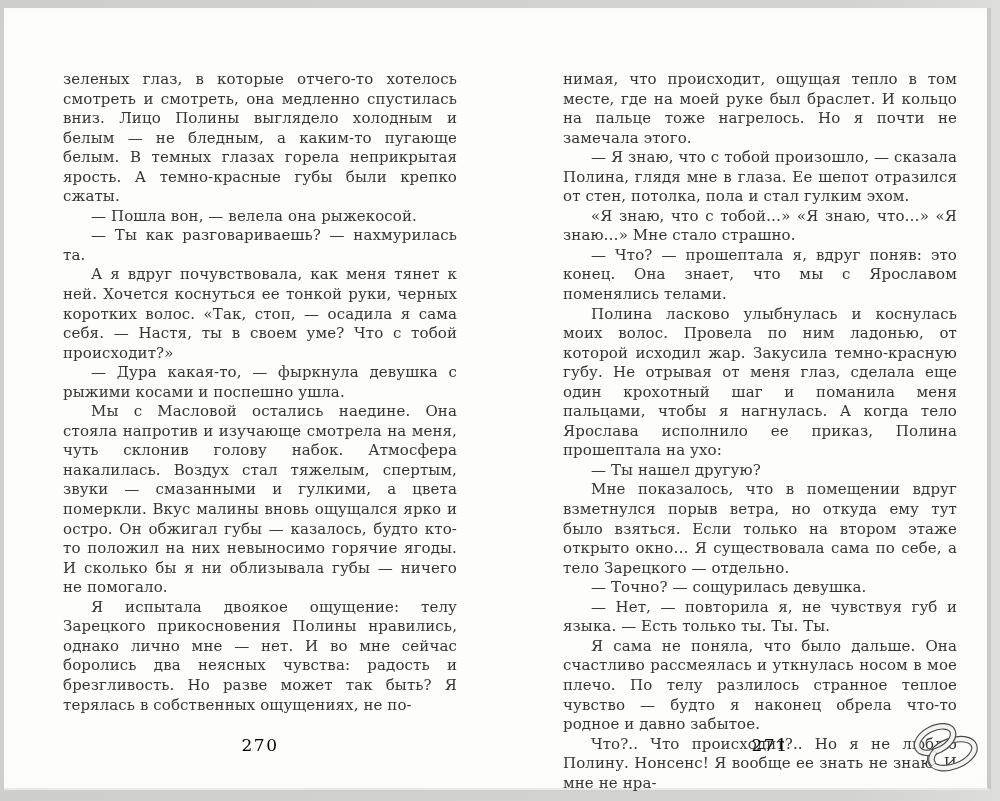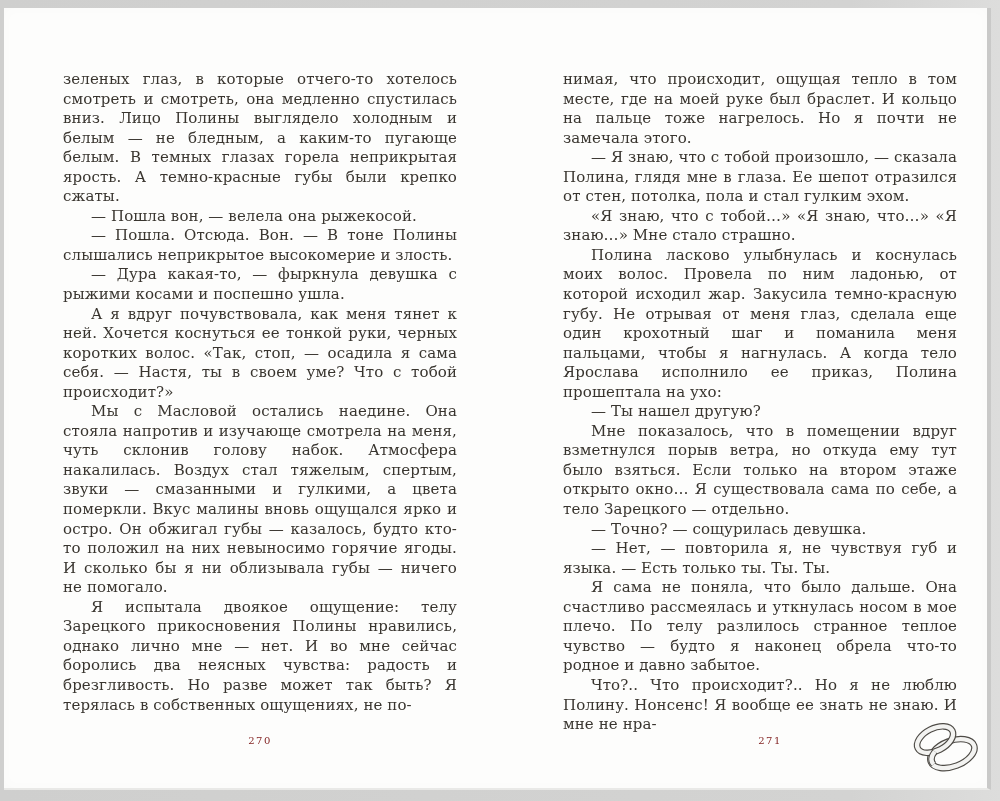--- a/index.html
+++ b/index.html
@@ -40,22 +40,22 @@
   }
   .text-col.left  { left: 59px; }
   .text-col.right { left: 559px; }
   .para { margin: 0; text-indent: 0; }
   .para.indent { text-indent: 28px; }
   .page-number {
     position: absolute;
     top: 727px;
     width: 394px;
     text-align: center;
-    color: #7f1d1d;
-    font-size: 10px;
+    color: #000000;
+    font-size: 17px;
     letter-spacing: 1.5px;
   }
   .page-number.left  { left: 59px; }
   .page-number.right { left: 569px; }
   .rings {
     position: absolute;
     right: 0px;
     bottom: 8px;
     width: 84px;
     height: 66px;
@@ -64,34 +64,35 @@
 </head>
 <body>
 
 <div class="surround">
   <div class="spread">
 
     <div class="text-col left">
 
     <p class="para">зеленых глаз, в которые отчего-то хотелось смотреть и смотреть, она медленно спустилась вниз. Лицо Полины выглядело холодным и белым — не бледным, а каким-то пугающе белым. В темных глазах горела неприкрытая ярость. А темно-красные губы были крепко сжаты.</p>
         <p class="para indent">— Пошла вон, — велела она рыжекосой.</p>
-        <p class="para indent">— Пошла. Отсюда. Вон. — В тоне Полины слышались неприкрытое высокомерие и злость.</p>
+        <p class="para indent">— Ты как разговариваешь? — нахмурилась та.</p>
+        <p class="para indent">А я вдруг почувствовала, как меня тянет к ней. Хочется коснуться ее тонкой руки, черных коротких волос. «Так, стоп, — осадила я сама себя. — Настя, ты в своем уме? Что с тобой происходит?»</p>
         <p class="para indent">— Дура какая-то, — фыркнула девушка с рыжими косами и поспешно ушла.</p>
-        <p class="para indent">А я вдруг почувствовала, как меня тянет к ней. Хочется коснуться ее тонкой руки, черных коротких волос. «Так, стоп, — осадила я сама себя. — Настя, ты в своем уме? Что с тобой происходит?»</p>
         <p class="para indent">Мы с Масловой остались наедине. Она стояла напротив и изучающе смотрела на меня, чуть склонив голову набок. Атмосфера накалилась. Воздух стал тяжелым, спертым, звуки — смазанными и гулкими, а цвета померкли. Вкус малины вновь ощущался ярко и остро. Он обжигал губы — казалось, будто кто-то положил на них невыносимо горячие ягоды. И сколько бы я ни облизывала губы — ничего не помогало.</p>
         <p class="para indent">Я испытала двоякое ощущение: телу Зарецкого прикосновения Полины нравились, однако лично мне — нет. И во мне сейчас боролись два неясных чувства: радость и брезгливость. Но разве может так быть? Я терялась в собственных ощущениях, не по-</p>
       </div>
 
     <div class="page-number left">270</div>
 
     <div class="text-col right">
 
     <p class="para">нимая, что происходит, ощущая тепло в том месте, где на моей руке был браслет. И кольцо на пальце тоже нагрелось. Но я почти не замечала этого.</p>
         <p class="para indent">— Я знаю, что с тобой произошло, — сказала Полина, глядя мне в глаза. Ее шепот отразился от стен, потолка, пола и стал гулким эхом.</p>
         <p class="para indent">«Я знаю, что с тобой…» «Я знаю, что…» «Я знаю…» Мне стало страшно.</p>
+        <p class="para indent">— Что? — прошептала я, вдруг поняв: это конец. Она знает, что мы с Ярославом поменялись телами.</p>
         <p class="para indent">Полина ласково улыбнулась и коснулась моих волос. Провела по ним ладонью, от которой исходил жар. Закусила темно-красную губу. Не отрывая от меня глаз, сделала еще один крохотный шаг и поманила меня пальцами, чтобы я нагнулась. А когда тело Ярослава исполнило ее приказ, Полина прошептала на ухо:</p>
         <p class="para indent">— Ты нашел другую?</p>
         <p class="para indent">Мне показалось, что в помещении вдруг взметнулся порыв ветра, но откуда ему тут было взяться. Если только на втором этаже открыто окно… Я существовала сама по себе, а тело Зарецкого — отдельно.</p>
         <p class="para indent">— Точно? — сощурилась девушка.</p>
         <p class="para indent">— Нет, — повторила я, не чувствуя губ и языка. — Есть только ты. Ты. Ты.</p>
         <p class="para indent">Я сама не поняла, что было дальше. Она счастливо рассмеялась и уткнулась носом в мое плечо. По телу разлилось странное теплое чувство — будто я наконец обрела что-то родное и давно забытое.</p>
         <p class="para indent">Что?.. Что происходит?.. Но я не люблю Полину. Нонсенс! Я вообще ее знать не знаю. И мне не нра-</p>
       </div>
 
     <div class="page-number right">271</div>

